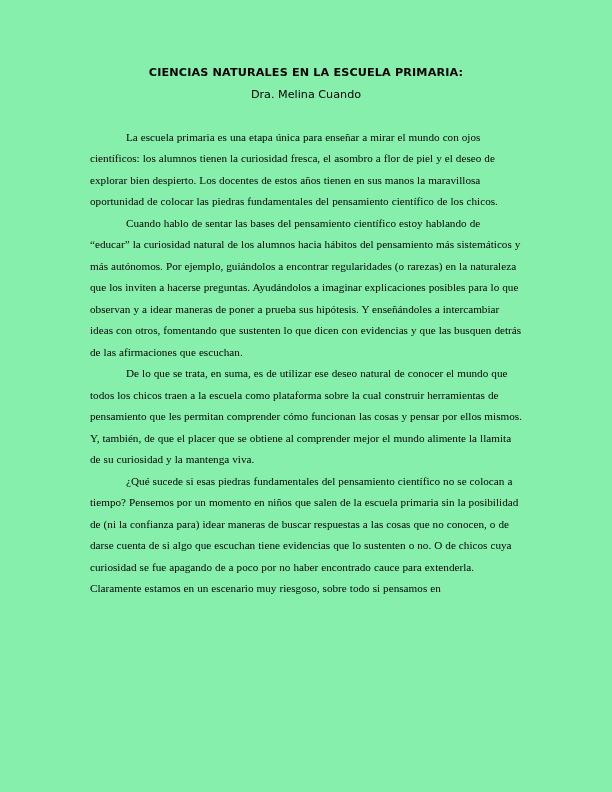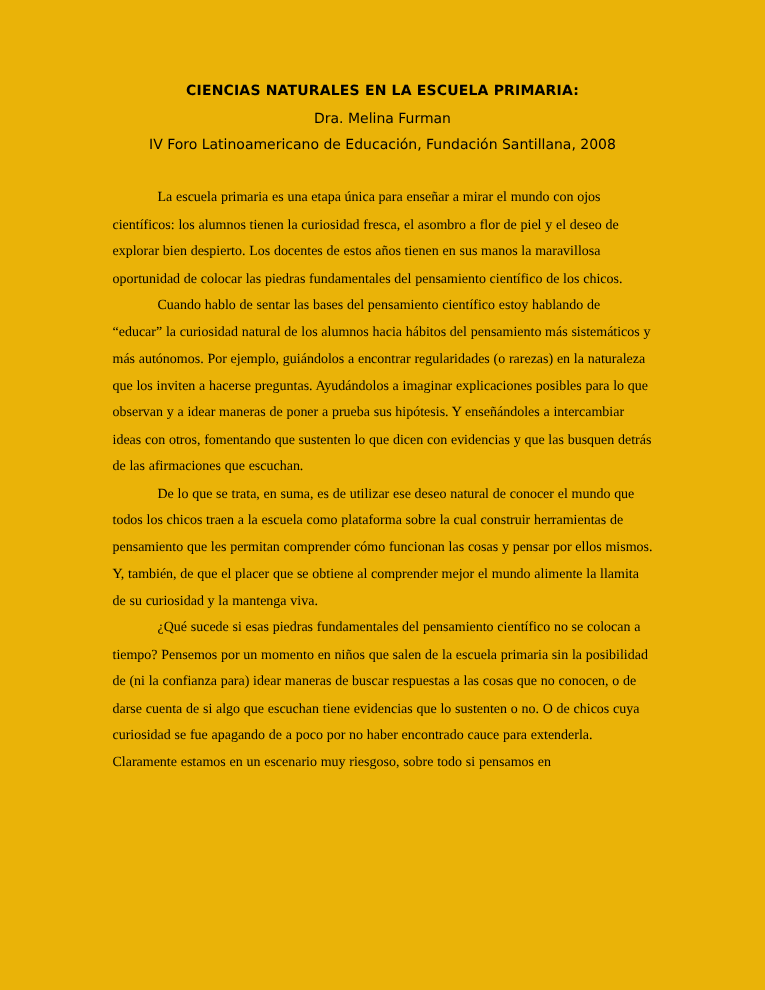--- a/index.html
+++ b/index.html
@@ -6,21 +6,21 @@
   html, body {
     margin: 0;
     padding: 0;
     background: #ffffff;
   }
 
   .page {
     position: relative;
     width: 612px;
     height: 792px;
-    background: #eab308;
+    background: #86efac;
     overflow: hidden;
     font-family: "DejaVu Sans", "Liberation Sans", sans-serif;
     color: #000000;
     -webkit-font-smoothing: none;
   }
 
   .content {
     position: absolute;
     left: 90px;
     top: 62px;
@@ -69,22 +69,21 @@
   }
 </style>
 </head>
 <body>
 
 <div class="page">
   <div class="content">
 
     <div class="title-block">
       <div class="doc-title-line">CIENCIAS NATURALES EN LA ESCUELA PRIMARIA:</div>
-      <div class="byline">Dra. Melina Furman</div>
-      <div class="byline">IV Foro Latinoamericano de Educación, Fundación Santillana, 2008</div>
+      <div class="byline">Dra. Melina Cuando</div>
     </div>
 
     <div class="spacer-line"></div>
 
     <div class="body-block">
       <p class="body-paragraph">La escuela primaria es una etapa única para enseñar a mirar el mundo con ojos científicos: los alumnos tienen la curiosidad fresca, el asombro a flor de piel y el deseo de explorar bien despierto. Los docentes de estos años tienen en sus manos la maravillosa oportunidad de colocar las piedras fundamentales del pensamiento científico de los chicos.</p>
       <p class="body-paragraph">Cuando hablo de sentar las bases del pensamiento científico estoy hablando de “educar” la curiosidad natural de los alumnos hacia hábitos del pensamiento más sistemáticos y más autónomos. Por ejemplo, guiándolos a encontrar regularidades (o rarezas) en la naturaleza que los inviten a hacerse preguntas. Ayudándolos a imaginar explicaciones posibles para lo que observan y a idear maneras de poner a prueba sus hipótesis. Y enseñándoles a intercambiar ideas con otros, fomentando que sustenten lo que dicen con evidencias y que las busquen detrás de las afirmaciones que escuchan.</p>
       <p class="body-paragraph">De lo que se trata, en suma, es de utilizar ese deseo natural de conocer el mundo que todos los chicos traen a la escuela como plataforma sobre la cual construir herramientas de pensamiento que les permitan comprender cómo funcionan las cosas y pensar por ellos mismos. Y, también, de que el placer que se obtiene al comprender mejor el mundo alimente la llamita de su curiosidad y la mantenga viva.</p>
       <p class="body-paragraph">¿Qué sucede si esas piedras fundamentales del pensamiento científico no se colocan a tiempo? Pensemos por un momento en niños que salen de la escuela primaria sin la posibilidad de (ni la confianza para) idear maneras de buscar respuestas a las cosas que no conocen, o de darse cuenta de si algo que escuchan tiene evidencias que lo sustenten o no. O de chicos cuya curiosidad se fue apagando de a poco por no haber encontrado cauce para extenderla. Claramente estamos en un escenario muy riesgoso, sobre todo si pensamos en</p>
     </div>

